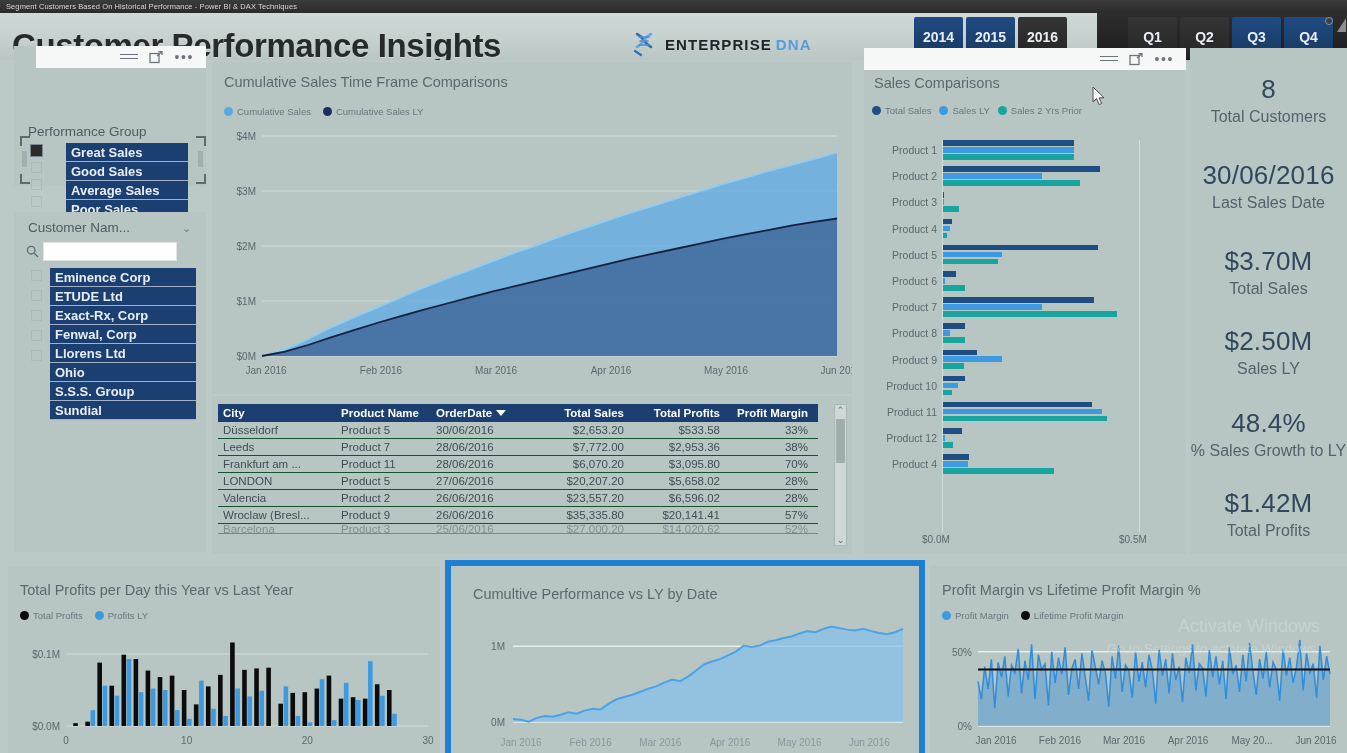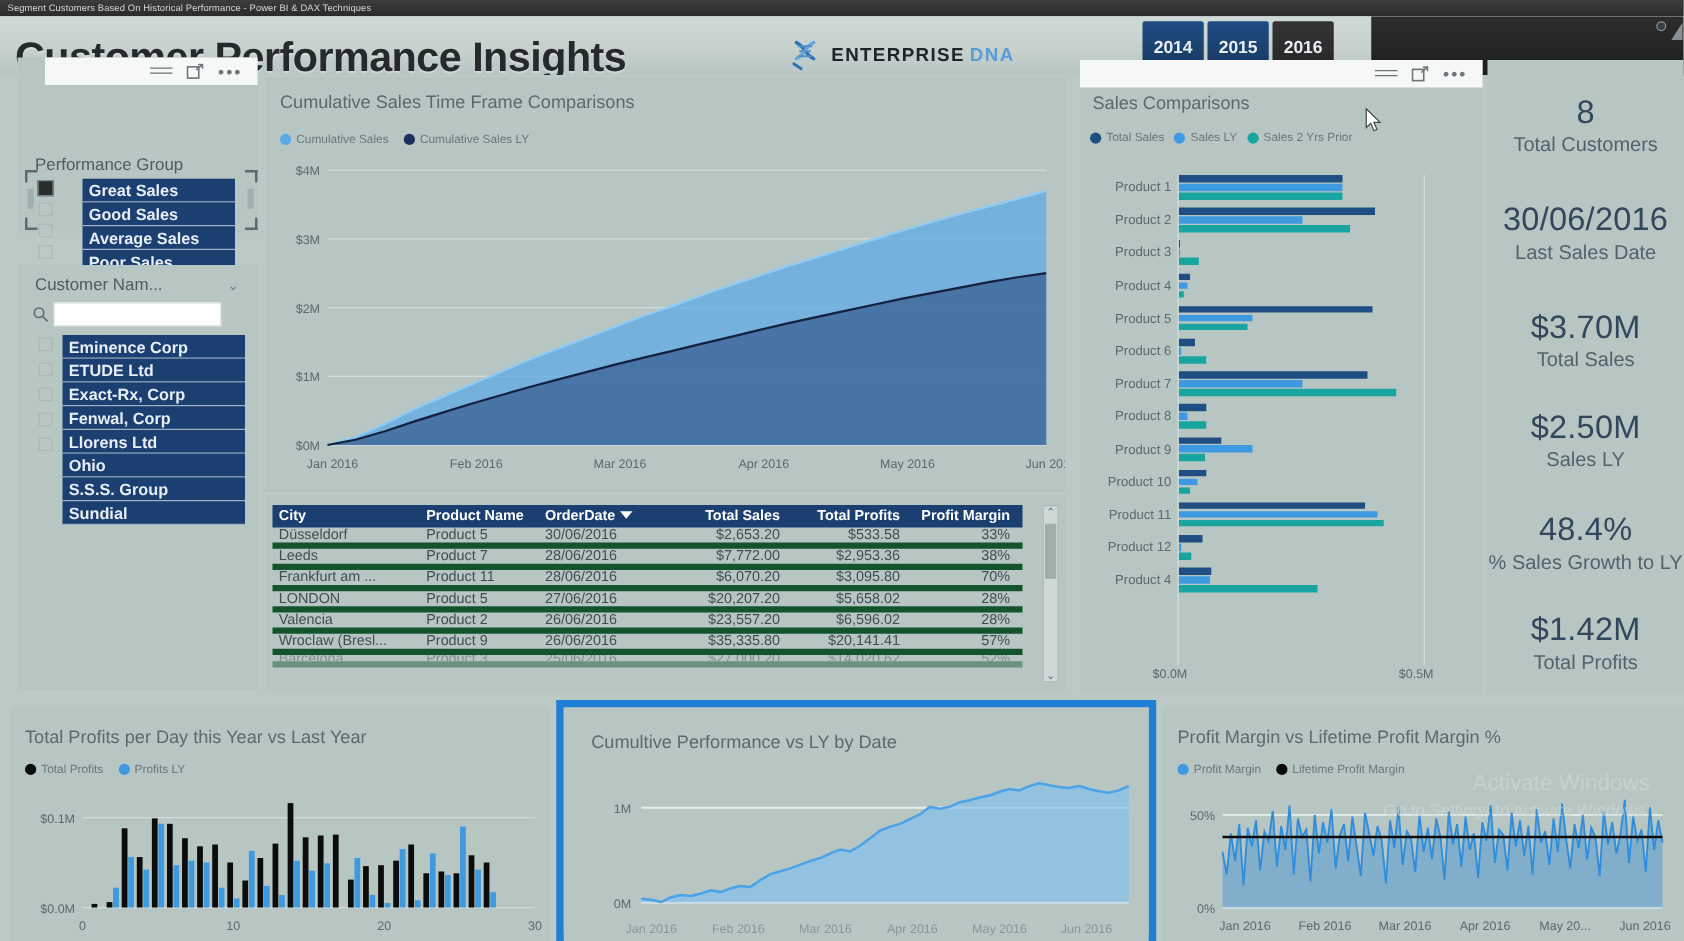--- a/index.html
+++ b/index.html
@@ -100,21 +100,21 @@
   .handle { position: absolute; background: #9dacaa; opacity: .85; }
   .corner { position: absolute; width: 10px; height: 10px; border: 2px solid #5d6a70; }
 
   
   .tbl { position: absolute; font-size: 11.5px; color: #3f4d54; }
   .tbl-head {
     display: flex; background: #1b3f70; color: #fff; font-weight: bold; height: 18px;
     align-items: center; font-size: 11.5px;
   }
   .tbl-head > div { padding: 0 5px; white-space: nowrap; overflow: hidden; }
-  .tbl-row { display: flex; height: 17px; align-items: center; border-bottom: 5px solid #14532d; }
+  .tbl-row { display: flex; height: 17px; align-items: center; border-bottom: 1px solid #14532d; }
   .tbl-row > div { padding: 0 5px; white-space: nowrap; overflow: hidden; }
   .c-city { width: 118px; }
   .c-prod { width: 95px; }
   .c-date { width: 100px; text-align: left; }
   .c-sales { width: 98px; text-align: right; }
   .c-prof { width: 96px; text-align: right; }
   .c-marg { width: 88px; text-align: right; }
   .tbl-head .c-date { position: relative; }
   .sort-caret {
     display: inline-block; width: 0; height: 0; margin-left: 4px; vertical-align: 1px;
@@ -180,20 +180,26 @@
       </svg>
       <div class="logo-text">
         <span class="logo-ent">ENTERPRISE</span><span class="logo-dna">DNA</span>
       </div>
     </div>
 
     <div class="btn-row" id="years">
         <div class="tilebtn tile-blue">2014</div>
         <div class="tilebtn tile-blue">2015</div>
         <div class="tilebtn tile-dark">2016</div>
+      </div>
+    <div class="btn-row" id="quarters">
+        <div class="tilebtn tile-dark">Q1</div>
+        <div class="tilebtn tile-dark">Q2</div>
+        <div class="tilebtn tile-blue">Q3</div>
+        <div class="tilebtn tile-blue">Q4</div>
       </div>
 
     <div class="tray-dot"></div>
     <div class="tray-caret"></div>
   </div>
 
   <div class="slicer" style="left:14px; top:46px; width:192px; height:140px;">
     <div class="vheader" style="left:22px; top:0; width:170px; height:22px; background:#f6f7f7;">
       <div class="vh-hamburger">
           <i></i>

